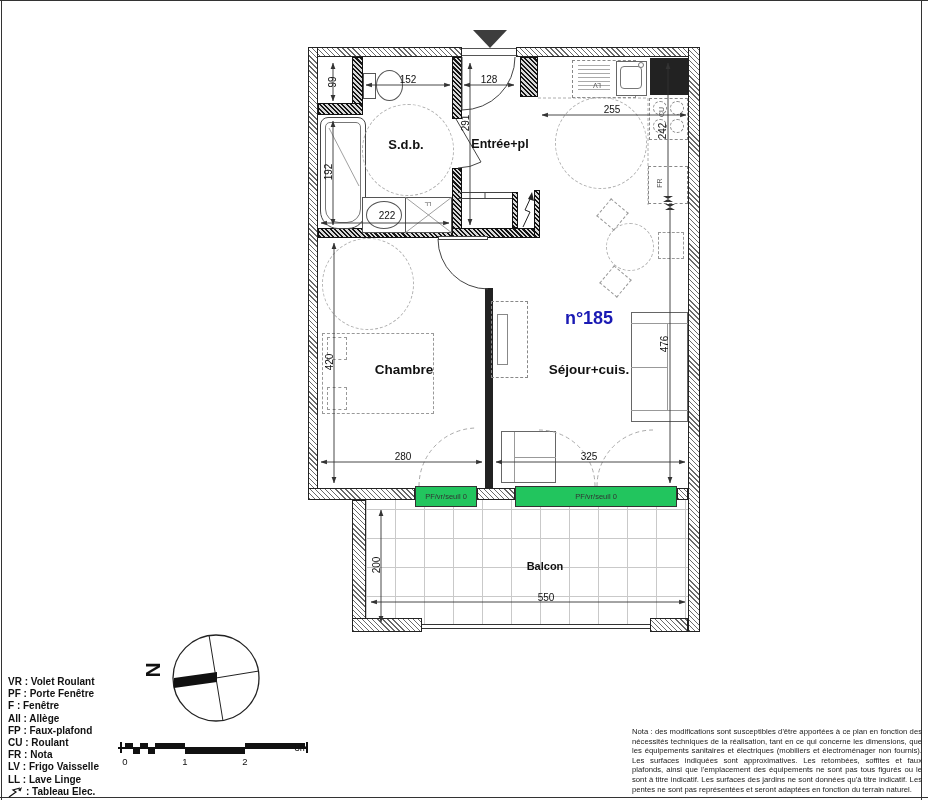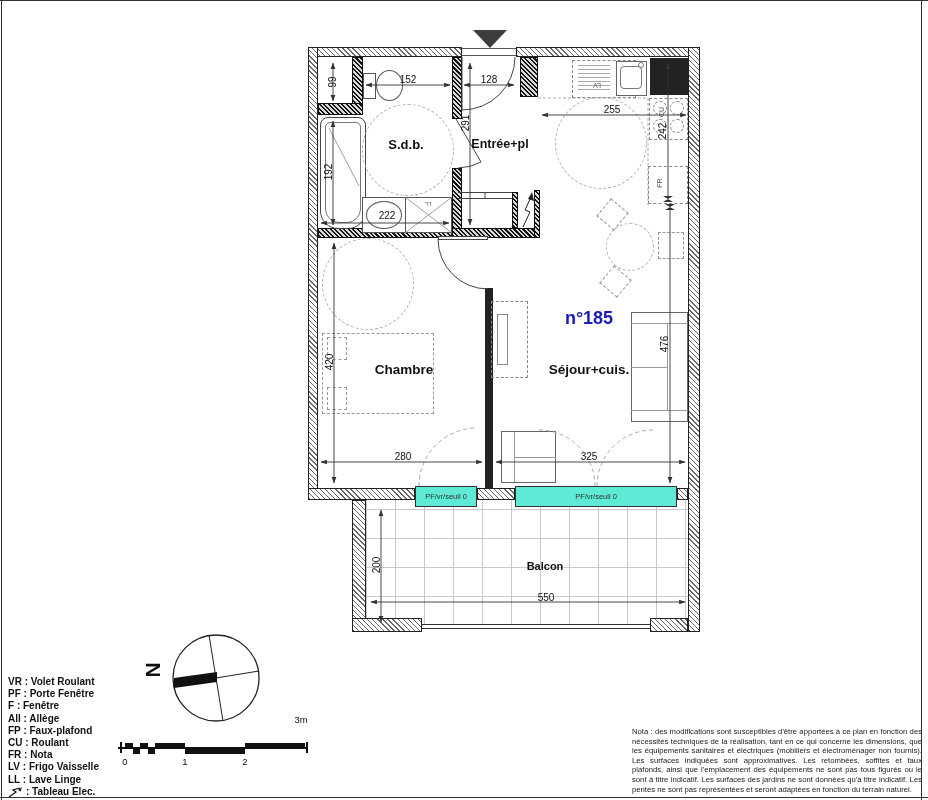--- a/index.html
+++ b/index.html
@@ -17,21 +17,21 @@
   .fx{position:absolute;box-sizing:border-box;border:1px solid #555;background:#fff;}
   .dashr{position:absolute;box-sizing:border-box;border:1px dashed #999;}
   .dashc{position:absolute;box-sizing:border-box;border:1px dashed #b3b3b3;border-radius:50%;}
   .thin{position:absolute;background:#999;}
   
   .lbl{position:absolute;transform:translate(-50%,-50%);font-weight:bold;white-space:nowrap;color:#111;}
   .dim{position:absolute;transform:translate(-50%,-50%);font-size:10px;font-weight:normal;color:#111;white-space:nowrap;background:transparent;}
   .rot{transform:translate(-50%,-50%) rotate(-90deg);}
   .r180{transform:translate(-50%,-50%) rotate(180deg);}
   .tiny{font-size:7px;color:#555;}
-  .win{position:absolute;box-sizing:border-box;border:1px solid #333;background:#5eead4;
+  .win{position:absolute;box-sizing:border-box;border:1px solid #333;background:#22c55e;
        display:flex;align-items:center;justify-content:center;font-size:7.5px;color:#333;}
   .balcony-grid{position:absolute;background-image:
       repeating-linear-gradient(90deg,#c9c9c9 0,#c9c9c9 1px,transparent 1px,transparent 29px),
       repeating-linear-gradient(0deg,#c9c9c9 0,#c9c9c9 1px,transparent 1px,transparent 29px);}
   .rail{position:absolute;box-sizing:border-box;border-top:1px solid #333;border-bottom:1px solid #333;background:#fff;}
   .thresh{position:absolute;box-sizing:border-box;border-top:1px solid #555;border-bottom:1px solid #555;background:#fff;}
   .tri{position:absolute;width:0;height:0;border-left:17px solid transparent;border-right:17px solid transparent;border-top:18px solid #3d3d3d;}
   .shelf{position:absolute;box-sizing:border-box;border-top:1px solid #444;border-bottom:1px solid #444;}
   svg.overlay{position:absolute;left:0;top:0;pointer-events:none;}
   
@@ -234,21 +234,21 @@
     <div class="sb" style="left:125px;top:742.5px;width:7.5px;height:5.5px;"></div>
     <div class="sb" style="left:140px;top:742.5px;width:7.5px;height:5.5px;"></div>
     <div class="sb" style="left:132.5px;top:748px;width:7.5px;height:5.5px;"></div>
     <div class="sb" style="left:147.5px;top:748px;width:7.5px;height:5.5px;"></div>
     <div class="sb" style="left:155px;top:742.5px;width:30px;height:5.5px;"></div>
     <div class="sb" style="left:185px;top:748px;width:60px;height:5.5px;"></div>
     <div class="sb" style="left:245px;top:742.5px;width:60px;height:5.5px;"></div>
     <span class="sb-lbl" style="left:125px;top:756px;">0</span>
     <span class="sb-lbl" style="left:185px;top:756px;">1</span>
     <span class="sb-lbl" style="left:245px;top:756px;">2</span>
-    <span class="sb-lbl" style="left:301px;top:714px;">3m</span>
+    <span class="sb-lbl" style="left:301px;top:742px;">3m</span>
   </div>
 
   <div class="legend">
     <div class="row">VR : Volet Roulant</div>
     <div class="row">PF : Porte Fenêtre</div>
     <div class="row">F : Fenêtre</div>
     <div class="row">All : Allège</div>
     <div class="row">FP : Faux-plafond</div>
     <div class="row">CU : Roulant</div>
     <div class="row">FR : Nota</div>

